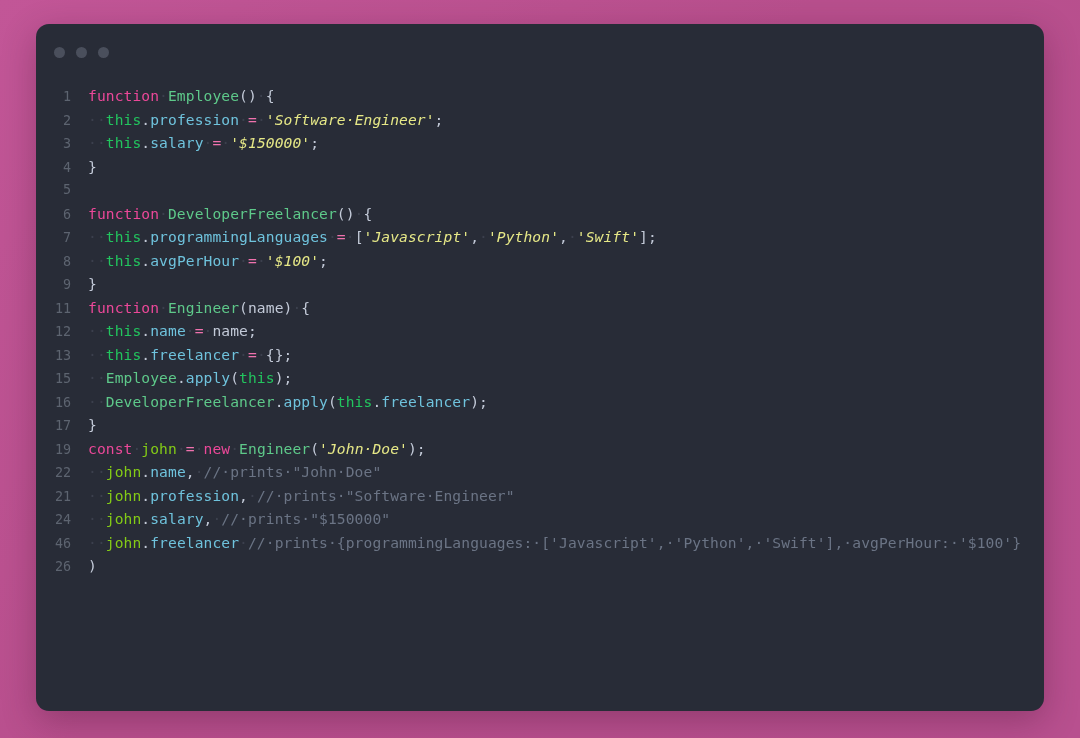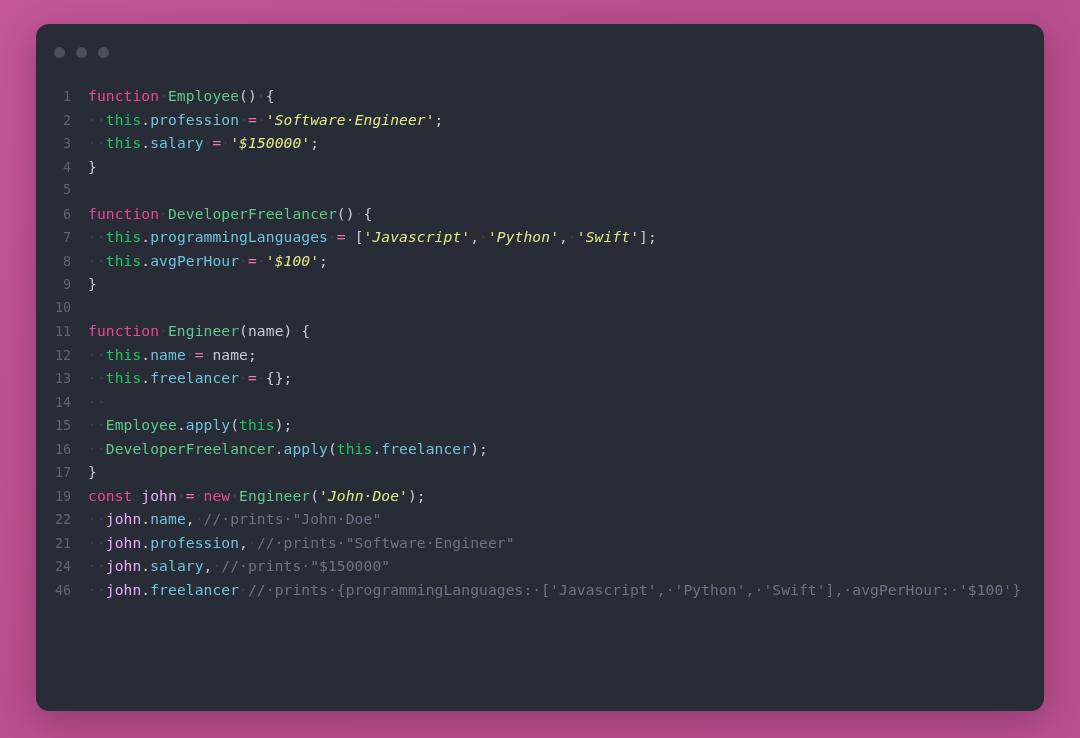--- a/index.html
+++ b/index.html
@@ -78,21 +78,21 @@
 
   .linecode {
     color: #c3cad8;
     letter-spacing: 0.1px;
   }
 
   
   .t-kw   { color: #ec4899; }
   .t-fn   { color: #5ec98a; }
   .t-cls  { color: #5ec98a; }
-  .t-var  { color: #f0abfc; }
+  .t-var  { color: #84cc16; }
   .t-prop { color: #6fc3dd; }
   .t-this { color: #22c55e; }
   .t-op   { color: #f072ae; }
   .t-str  { color: #e6e887; font-style: italic; }
   .t-com  { color: #6b7485; }
   .t-pun  { color: #c3cad8; }
   .t-sp   { color: #3b404d; }
 </style>
 </head>
 <body>
@@ -146,44 +146,36 @@
       <div class="code-line">
         <span class="lineno">8</span>
         <span class="linecode"><span class="t-sp">··</span><span class="t-this">this</span><span class="t-pun">.</span><span class="t-prop">avgPerHour</span><span class="t-sp">·</span><span class="t-op">=</span><span class="t-sp">·</span><span class="t-str">'$100'</span><span class="t-pun">;</span></span>
       </div>
 
       <div class="code-line">
         <span class="lineno">9</span>
         <span class="linecode"><span class="t-pun">}</span></span>
       </div>
 
-      <div class="code-line">
-        <span class="lineno">10</span>
-        <span class="linecode"></span>
-      </div>
 
       <div class="code-line">
         <span class="lineno">11</span>
         <span class="linecode"><span class="t-kw">function</span><span class="t-sp">·</span><span class="t-fn">Engineer</span><span class="t-pun">(</span><span class="linecode">name</span><span class="t-pun">)</span><span class="t-sp">·</span><span class="t-pun">{</span></span>
       </div>
 
       <div class="code-line">
         <span class="lineno">12</span>
         <span class="linecode"><span class="t-sp">··</span><span class="t-this">this</span><span class="t-pun">.</span><span class="t-prop">name</span><span class="t-sp">·</span><span class="t-op">=</span><span class="t-sp">·</span>name<span class="t-pun">;</span></span>
       </div>
 
       <div class="code-line">
         <span class="lineno">13</span>
         <span class="linecode"><span class="t-sp">··</span><span class="t-this">this</span><span class="t-pun">.</span><span class="t-prop">freelancer</span><span class="t-sp">·</span><span class="t-op">=</span><span class="t-sp">·</span><span class="t-pun">{};</span></span>
       </div>
 
-      <div class="code-line">
-        <span class="lineno">14</span>
-        <span class="linecode"><span class="t-sp">··</span></span>
-      </div>
 
       <div class="code-line">
         <span class="lineno">15</span>
         <span class="linecode"><span class="t-sp">··</span><span class="t-cls">Employee</span><span class="t-pun">.</span><span class="t-prop">apply</span><span class="t-pun">(</span><span class="t-this">this</span><span class="t-pun">);</span></span>
       </div>
 
       <div class="code-line">
         <span class="lineno">16</span>
         <span class="linecode"><span class="t-sp">··</span><span class="t-cls">DeveloperFreelancer</span><span class="t-pun">.</span><span class="t-prop">apply</span><span class="t-pun">(</span><span class="t-this">this</span><span class="t-pun">.</span><span class="t-prop">freelancer</span><span class="t-pun">);</span></span>
       </div>
@@ -214,16 +206,20 @@
       <div class="code-line">
         <span class="lineno">24</span>
         <span class="linecode"><span class="t-sp">··</span><span class="t-var">john</span><span class="t-pun">.</span><span class="t-prop">salary</span><span class="t-pun">,</span><span class="t-sp">·</span><span class="t-com">//·prints·"$150000"</span></span>
       </div>
 
       <div class="code-line">
         <span class="lineno">46</span>
         <span class="linecode"><span class="t-sp">··</span><span class="t-var">john</span><span class="t-pun">.</span><span class="t-prop">freelancer</span><span class="t-sp">·</span><span class="t-com">//·prints·{programmingLanguages:·['Javascript',·'Python',·'Swift'],·avgPerHour:·'$100'}</span></span>
       </div>
 
+      <div class="code-line">
+        <span class="lineno">26</span>
+        <span class="linecode"><span class="t-pun">)</span></span>
+      </div>
 
     </div>
   </div>
 </div>
 
 </body></html>

